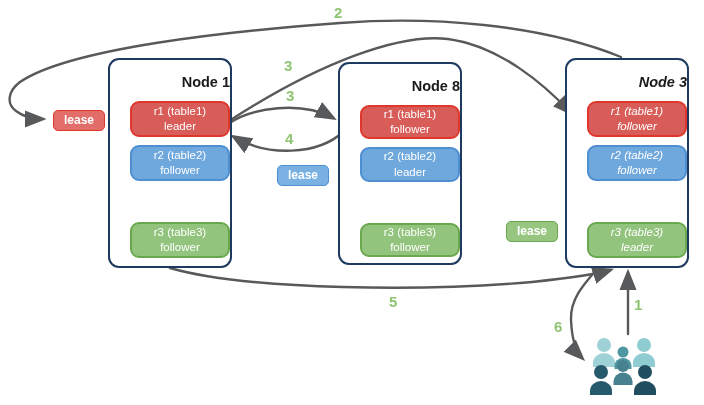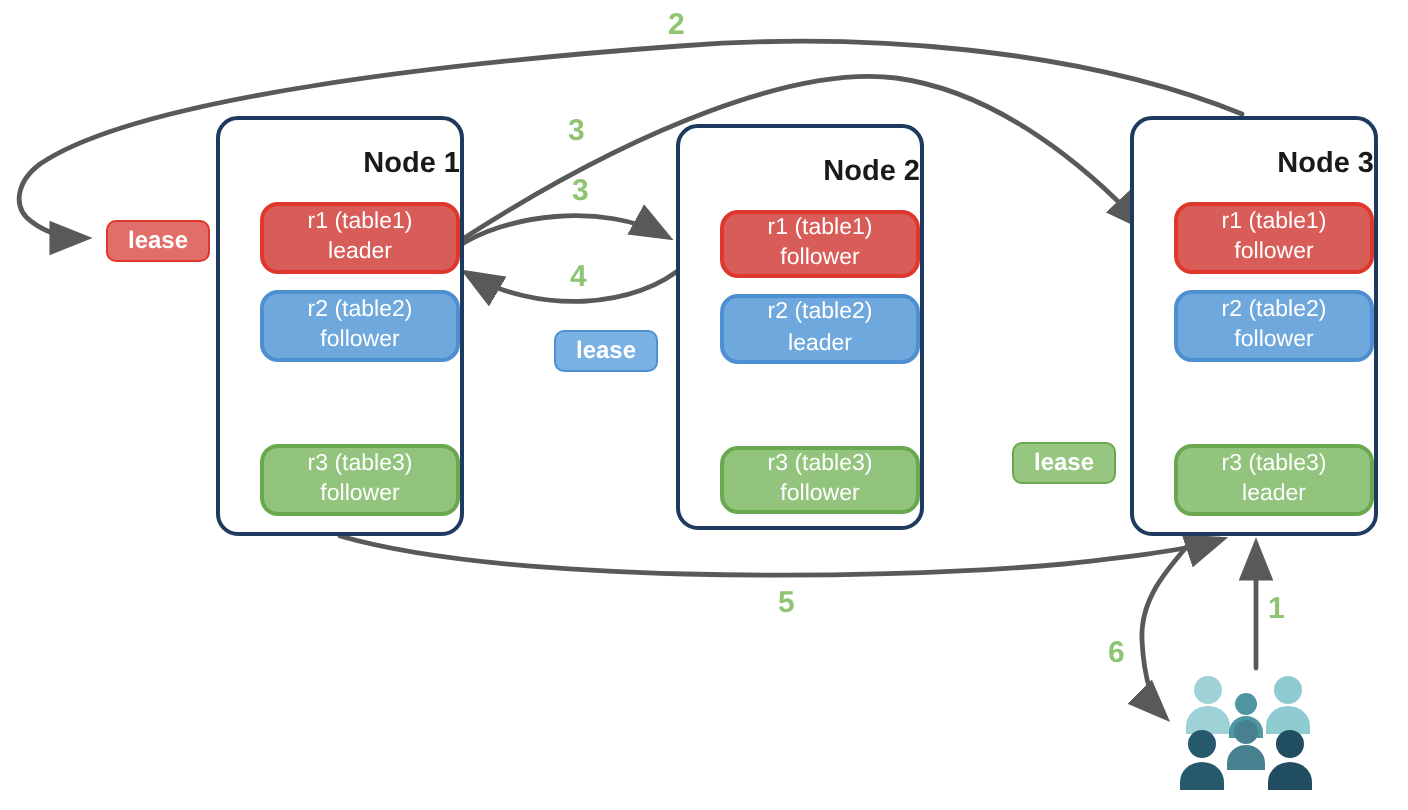--- a/index.html
+++ b/index.html
@@ -37,21 +37,21 @@
   .step.s1  { left:634px; top:296px; }
   .step.s2  { left:334px; top:4px;   }
   .step.s3a { left:284px; top:57px;  }
   .step.s3b { left:286px; top:87px;  }
   .step.s4  { left:285px; top:130px; }
   .step.s5  { left:389px; top:293px; }
   .step.s6  { left:554px; top:318px; }
 
   .node1 { left:108px; top:58px; height:210px; }
   .node2 { left:338px; top:62px; height:203px; }
-  .node3 { left:565px; top:58px; height:210px; }
+  .node3 { left:565px; top:58px; height:210px;font-style:italic; }
   .lease-red   { left:53px;  top:110px; }
   .lease-blue  { left:277px; top:165px; }
   .lease-green { left:506px; top:221px; }
 </style>
 </head>
 <body>
 
 <div class="canvas">
 
   <svg class="layer" viewBox="0 0 704 405">
@@ -111,21 +111,21 @@
       <span>r2 (table2)</span>
       <span>follower</span>
     </div>
     <div class="replica green">
       <span>r3 (table3)</span>
       <span>follower</span>
     </div>
   </div>
 
   <div class="node node2">
-    <div class="node-title">Node 2</div>
+    <div class="node-title">Node 8</div>
     <div class="replica red">
       <span>r1 (table1)</span>
       <span>follower</span>
     </div>
     <div class="replica blue">
       <span>r2 (table2)</span>
       <span>leader</span>
     </div>
     <div class="replica green">
       <span>r3 (table3)</span>

